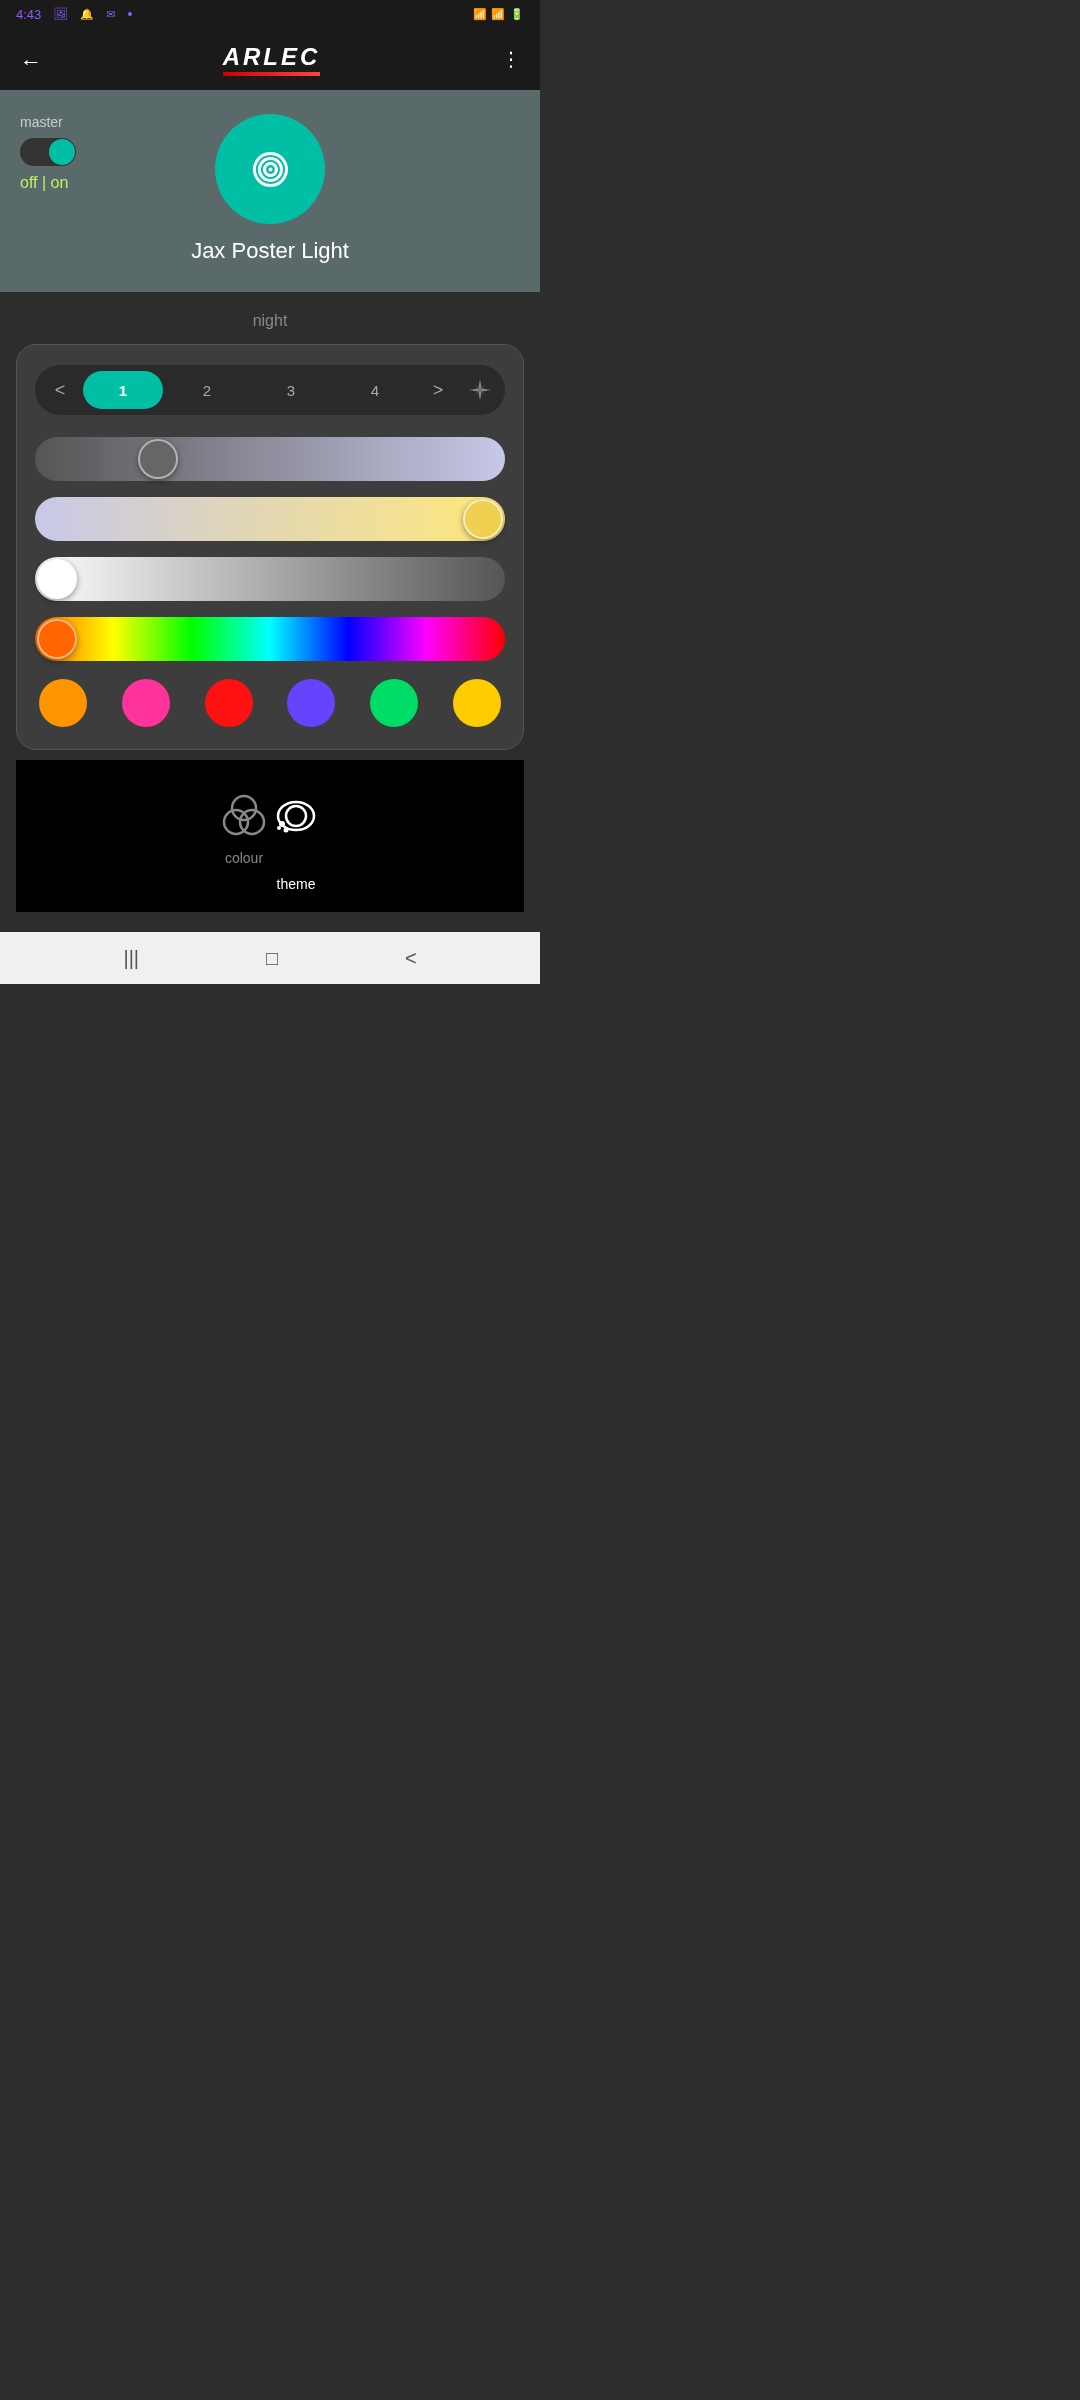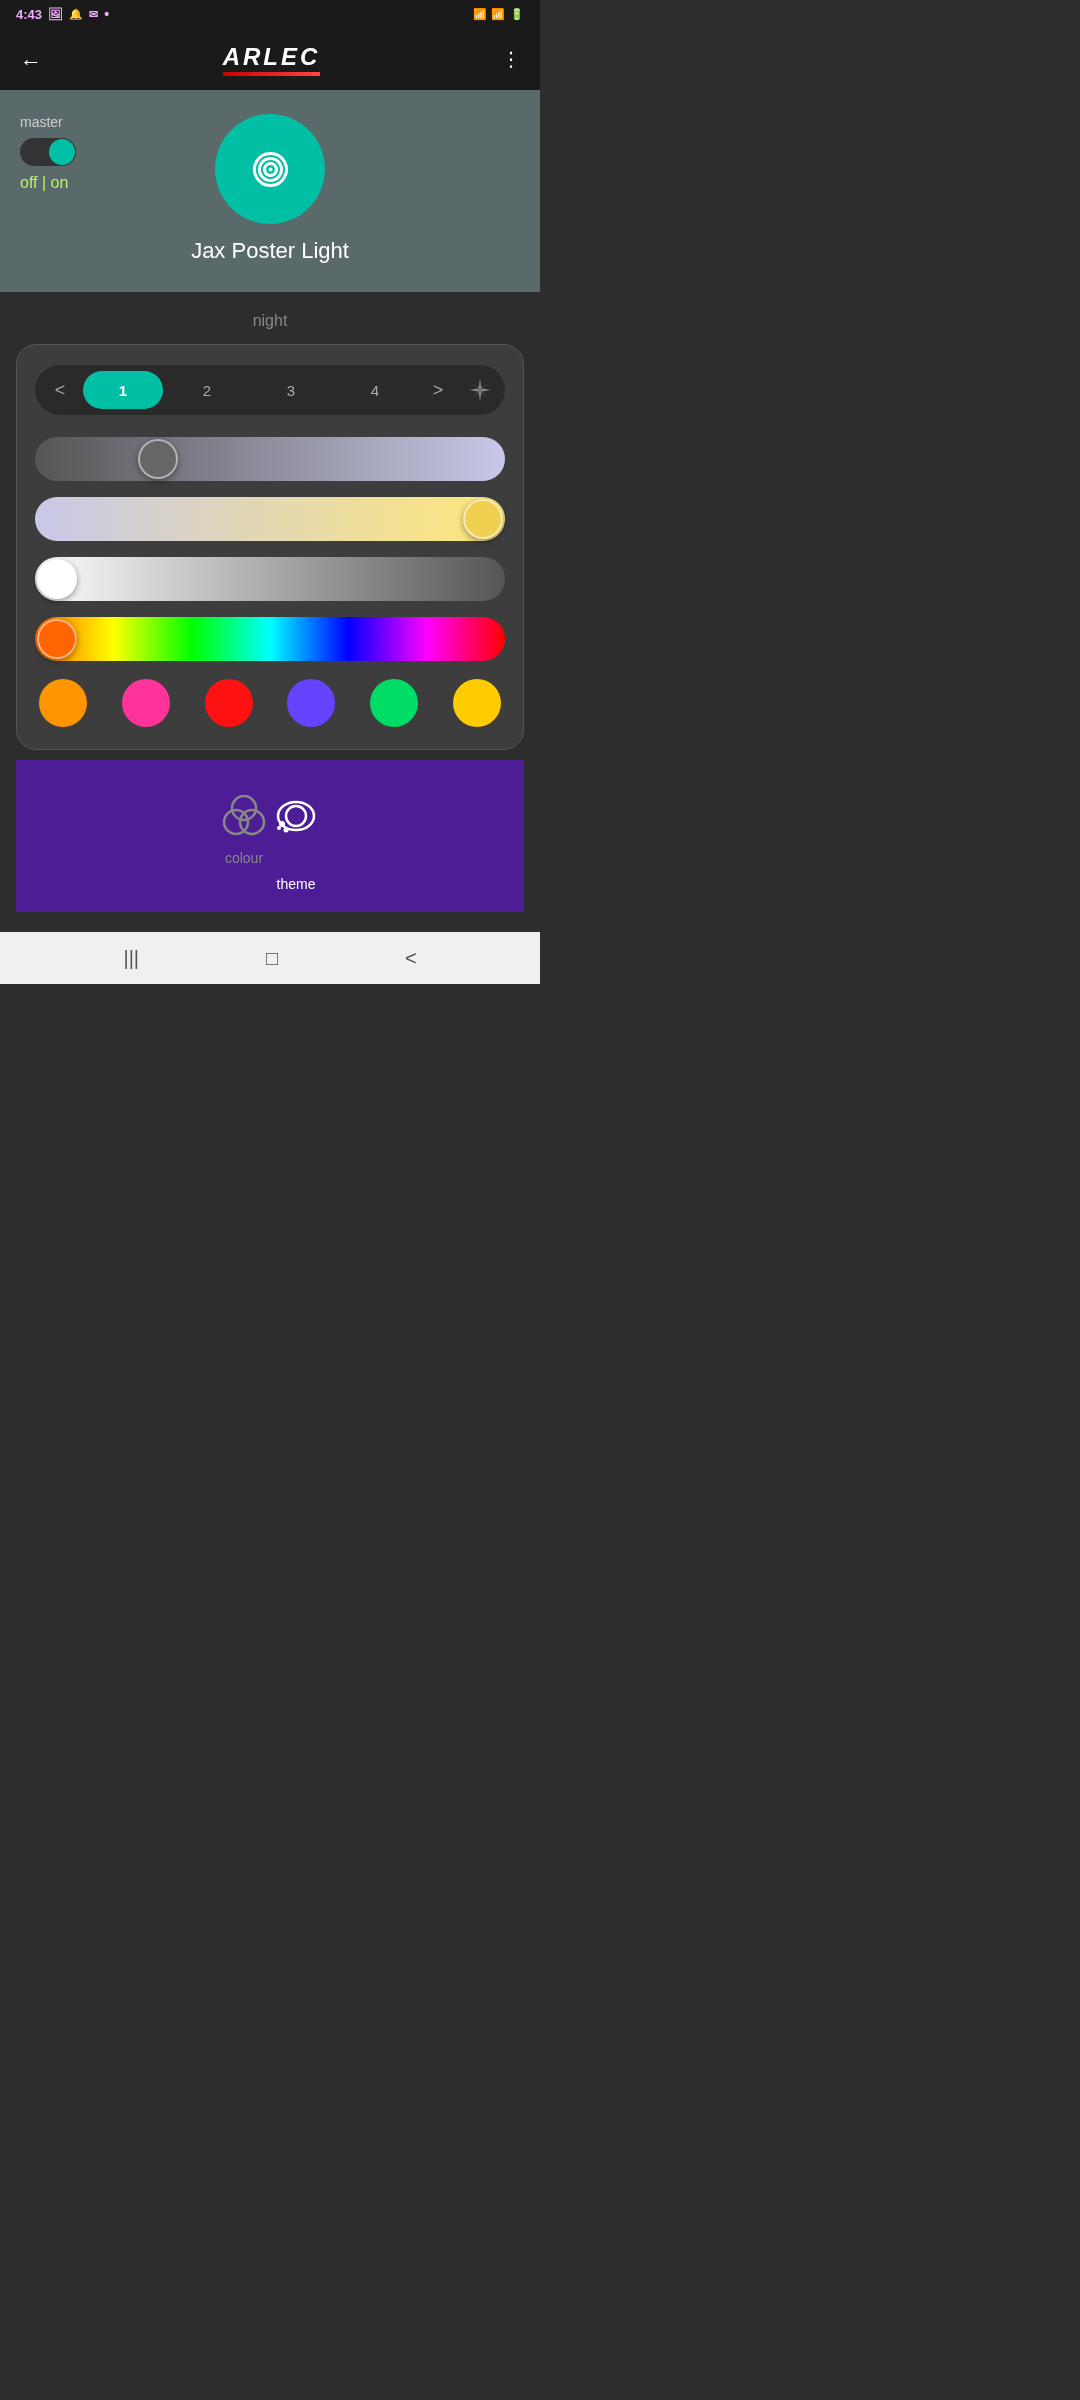--- a/index.html
+++ b/index.html
@@ -18,25 +18,25 @@
     .status-bar {
       background: #1a1a1a;
       height: 28px;
       display: flex;
       align-items: center;
       justify-content: space-between;
       padding: 0 16px;
     }
     .status-left {
       font-size: 13px;
-      font-weight: bold;
-      color: #f0abfc;
-      display: flex;
-      align-items: center;
-      gap: 6px;
+      font-weight: normal;
+      color: #8b5cf6;
+      display: flex;
+      align-items: center;
+      gap: 12px;
     }
     .status-right {
       display: flex;
       align-items: center;
       gap: 5px;
     }
     .status-icon {
       color: white;
       font-size: 11px;
     }
@@ -296,21 +296,21 @@
     }
     .swatch-orange { background: #ff9500; }
     .swatch-pink { background: #ff3399; }
     .swatch-red { background: #ff1111; }
     .swatch-purple { background: #6644ff; }
     .swatch-green { background: #00dd66; }
     .swatch-yellow { background: #ffcc00; }
 
     
     .bottom-nav {
-      background: #4c1d95;
+      background: #000000;
       padding: 30px 0 20px 0;
       display: flex;
       justify-content: center;
       margin-top: 10px;
     }
     .nav-item {
       display: flex;
       flex-direction: column;
       align-items: center;
       gap: 8px;

